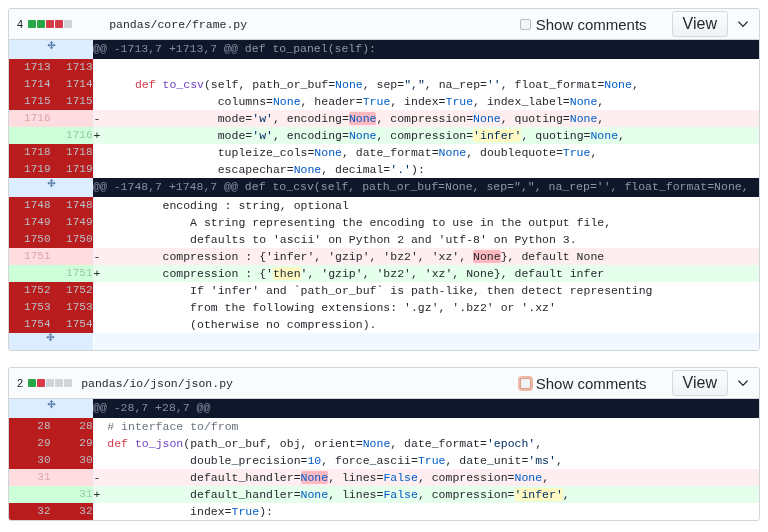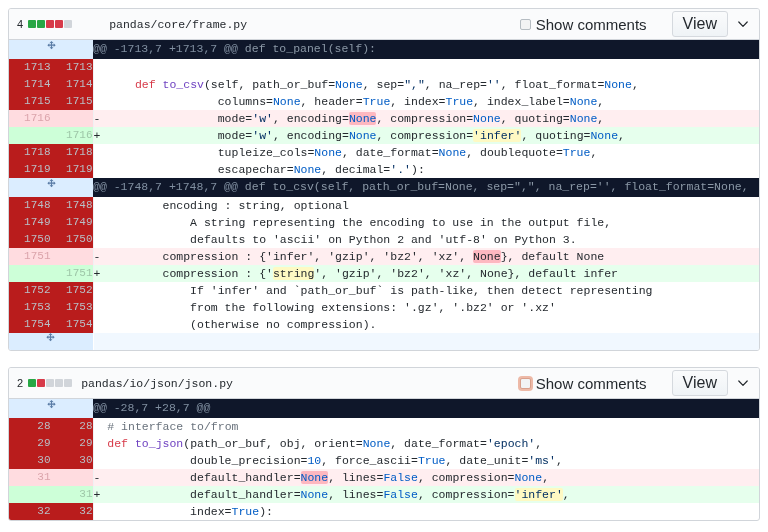--- a/index.html
+++ b/index.html
@@ -261,21 +261,21 @@
               <td class="code">              defaults to 'ascii' on Python 2 and 'utf-8' on Python 3.</td>
             </tr>
             <tr class="del">
               <td class="lnum">1751</td>
               <td class="lnum l2"></td>
               <td class="code">-         compression : {'infer', 'gzip', 'bz2', 'xz', <span class="wdel">None</span>}, default None</td>
             </tr>
             <tr class="add">
               <td class="lnum"></td>
               <td class="lnum l2">1751</td>
-              <td class="code">+         compression : {'<span class="wadd">string</span>', 'gzip', 'bz2', 'xz', None}, default infer</td>
+              <td class="code">+         compression : {'<span class="wadd">then</span>', 'gzip', 'bz2', 'xz', None}, default infer</td>
             </tr>
             <tr class="ctx">
               <td class="lnum">1752</td>
               <td class="lnum l2">1752</td>
               <td class="code">              If 'infer' and `path_or_buf` is path-like, then detect representing</td>
             </tr>
             <tr class="ctx">
               <td class="lnum">1753</td>
               <td class="lnum l2">1753</td>
               <td class="code">              from the following extensions: '.gz', '.bz2' or '.xz'</td>

